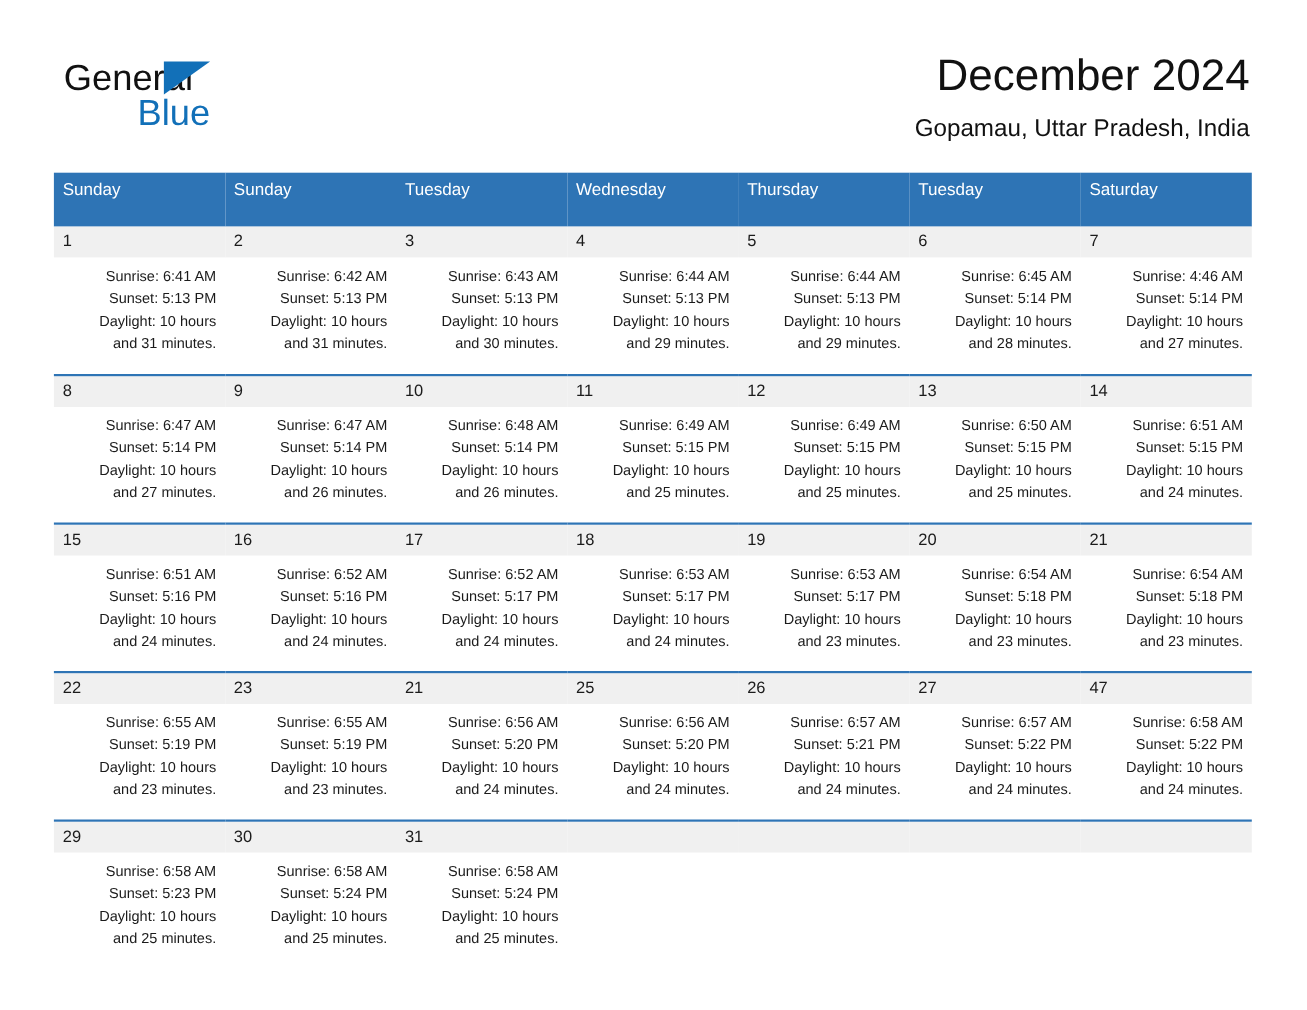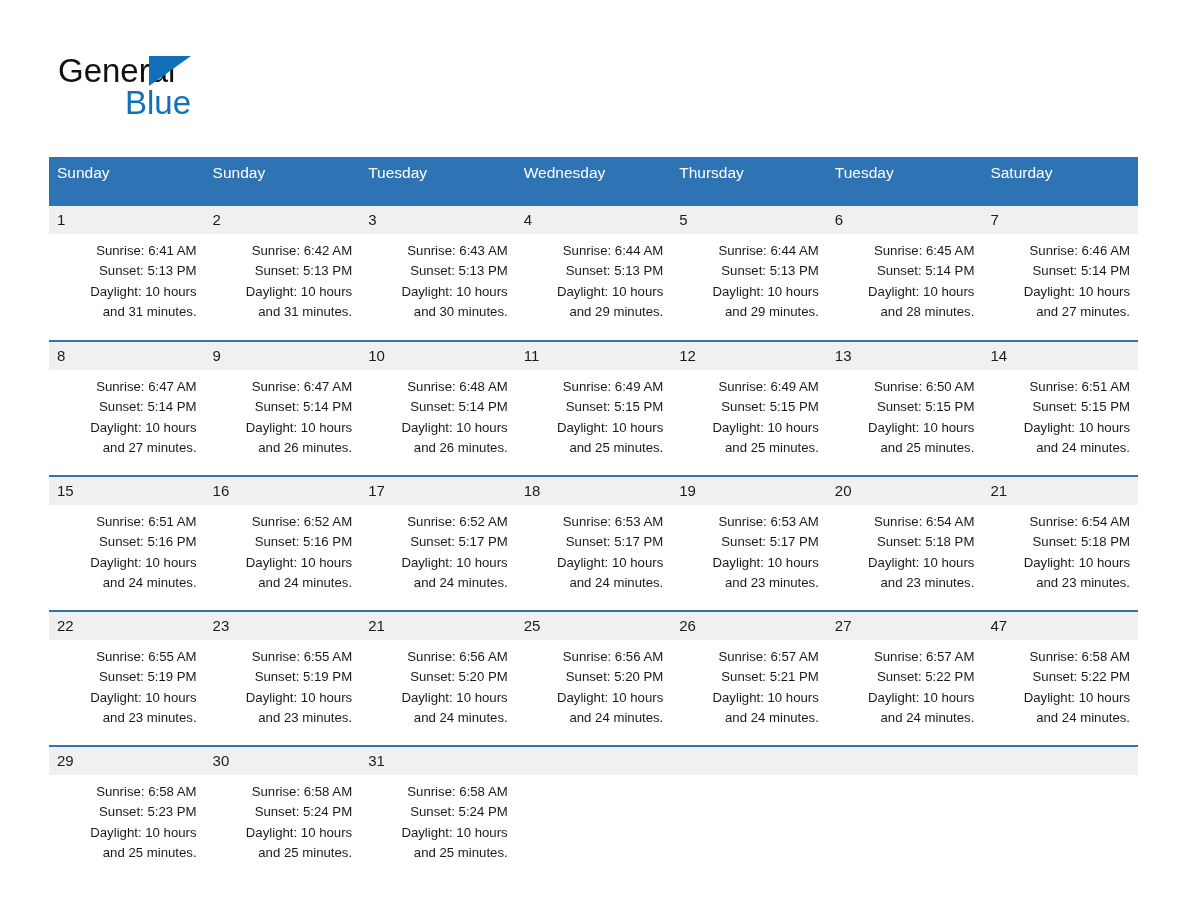--- a/index.html
+++ b/index.html
@@ -133,20 +133,24 @@
 <div class="page">
 
   <div class="topbar">
 
     <div class="logo">
       <span class="logo-general">General</span>
       <span class="logo-triangle"></span>
       <span class="logo-blue">Blue</span>
     </div>
 
+    <div class="title-block">
+      <div class="cal-title">December 2024</div>
+      <div class="cal-location">Gopamau, Uttar Pradesh, India</div>
+    </div>
 
   </div>
 
   <table class="calendar">
     <thead>
       <tr>
         <th>Sunday</th>
         <th>Sunday</th>
         <th>Tuesday</th>
         <th>Wednesday</th>
@@ -208,21 +212,21 @@
             <div class="details">
               <div>Sunrise: 6:45 AM</div>
               <div>Sunset: 5:14 PM</div>
               <div>Daylight: 10 hours</div>
               <div>and 28 minutes.</div>
             </div>
           </td>
         <td>
             <div class="daynum">7</div>
             <div class="details">
-              <div>Sunrise: 6:46 AM</div>
+              <div>Sunrise: 4:46 AM</div>
               <div>Sunset: 5:14 PM</div>
               <div>Daylight: 10 hours</div>
               <div>and 27 minutes.</div>
             </div>
           </td>
       </tr>
 
       <tr class="week-row">
         <td>
             <div class="daynum">8</div>

